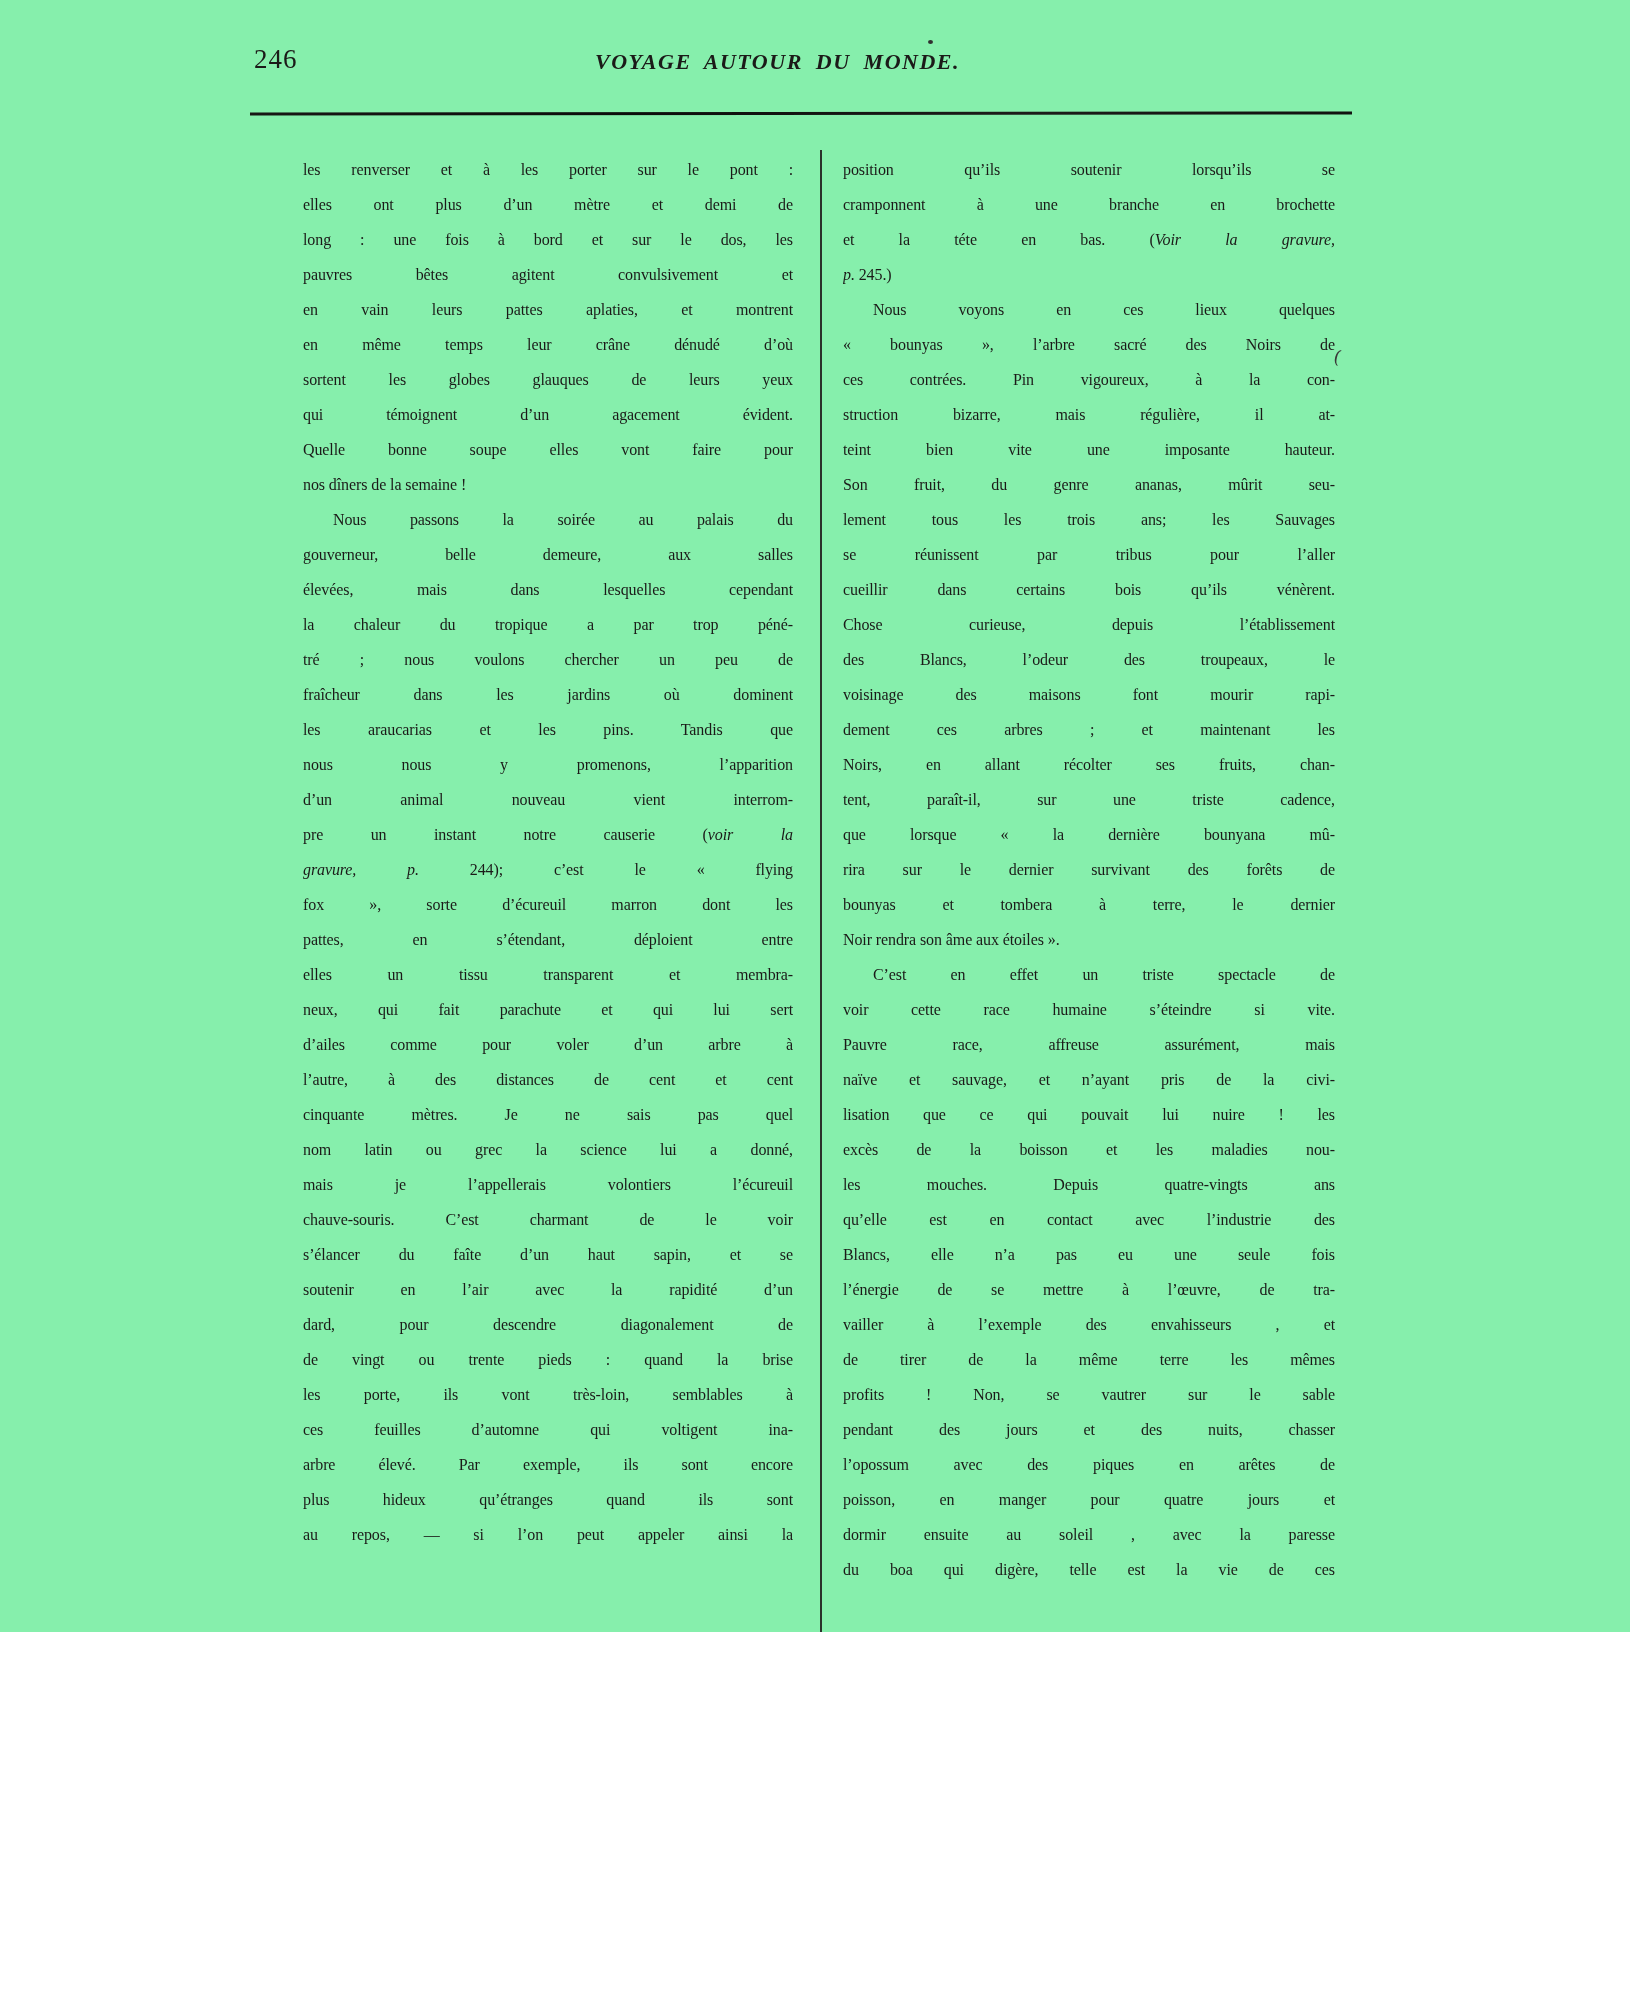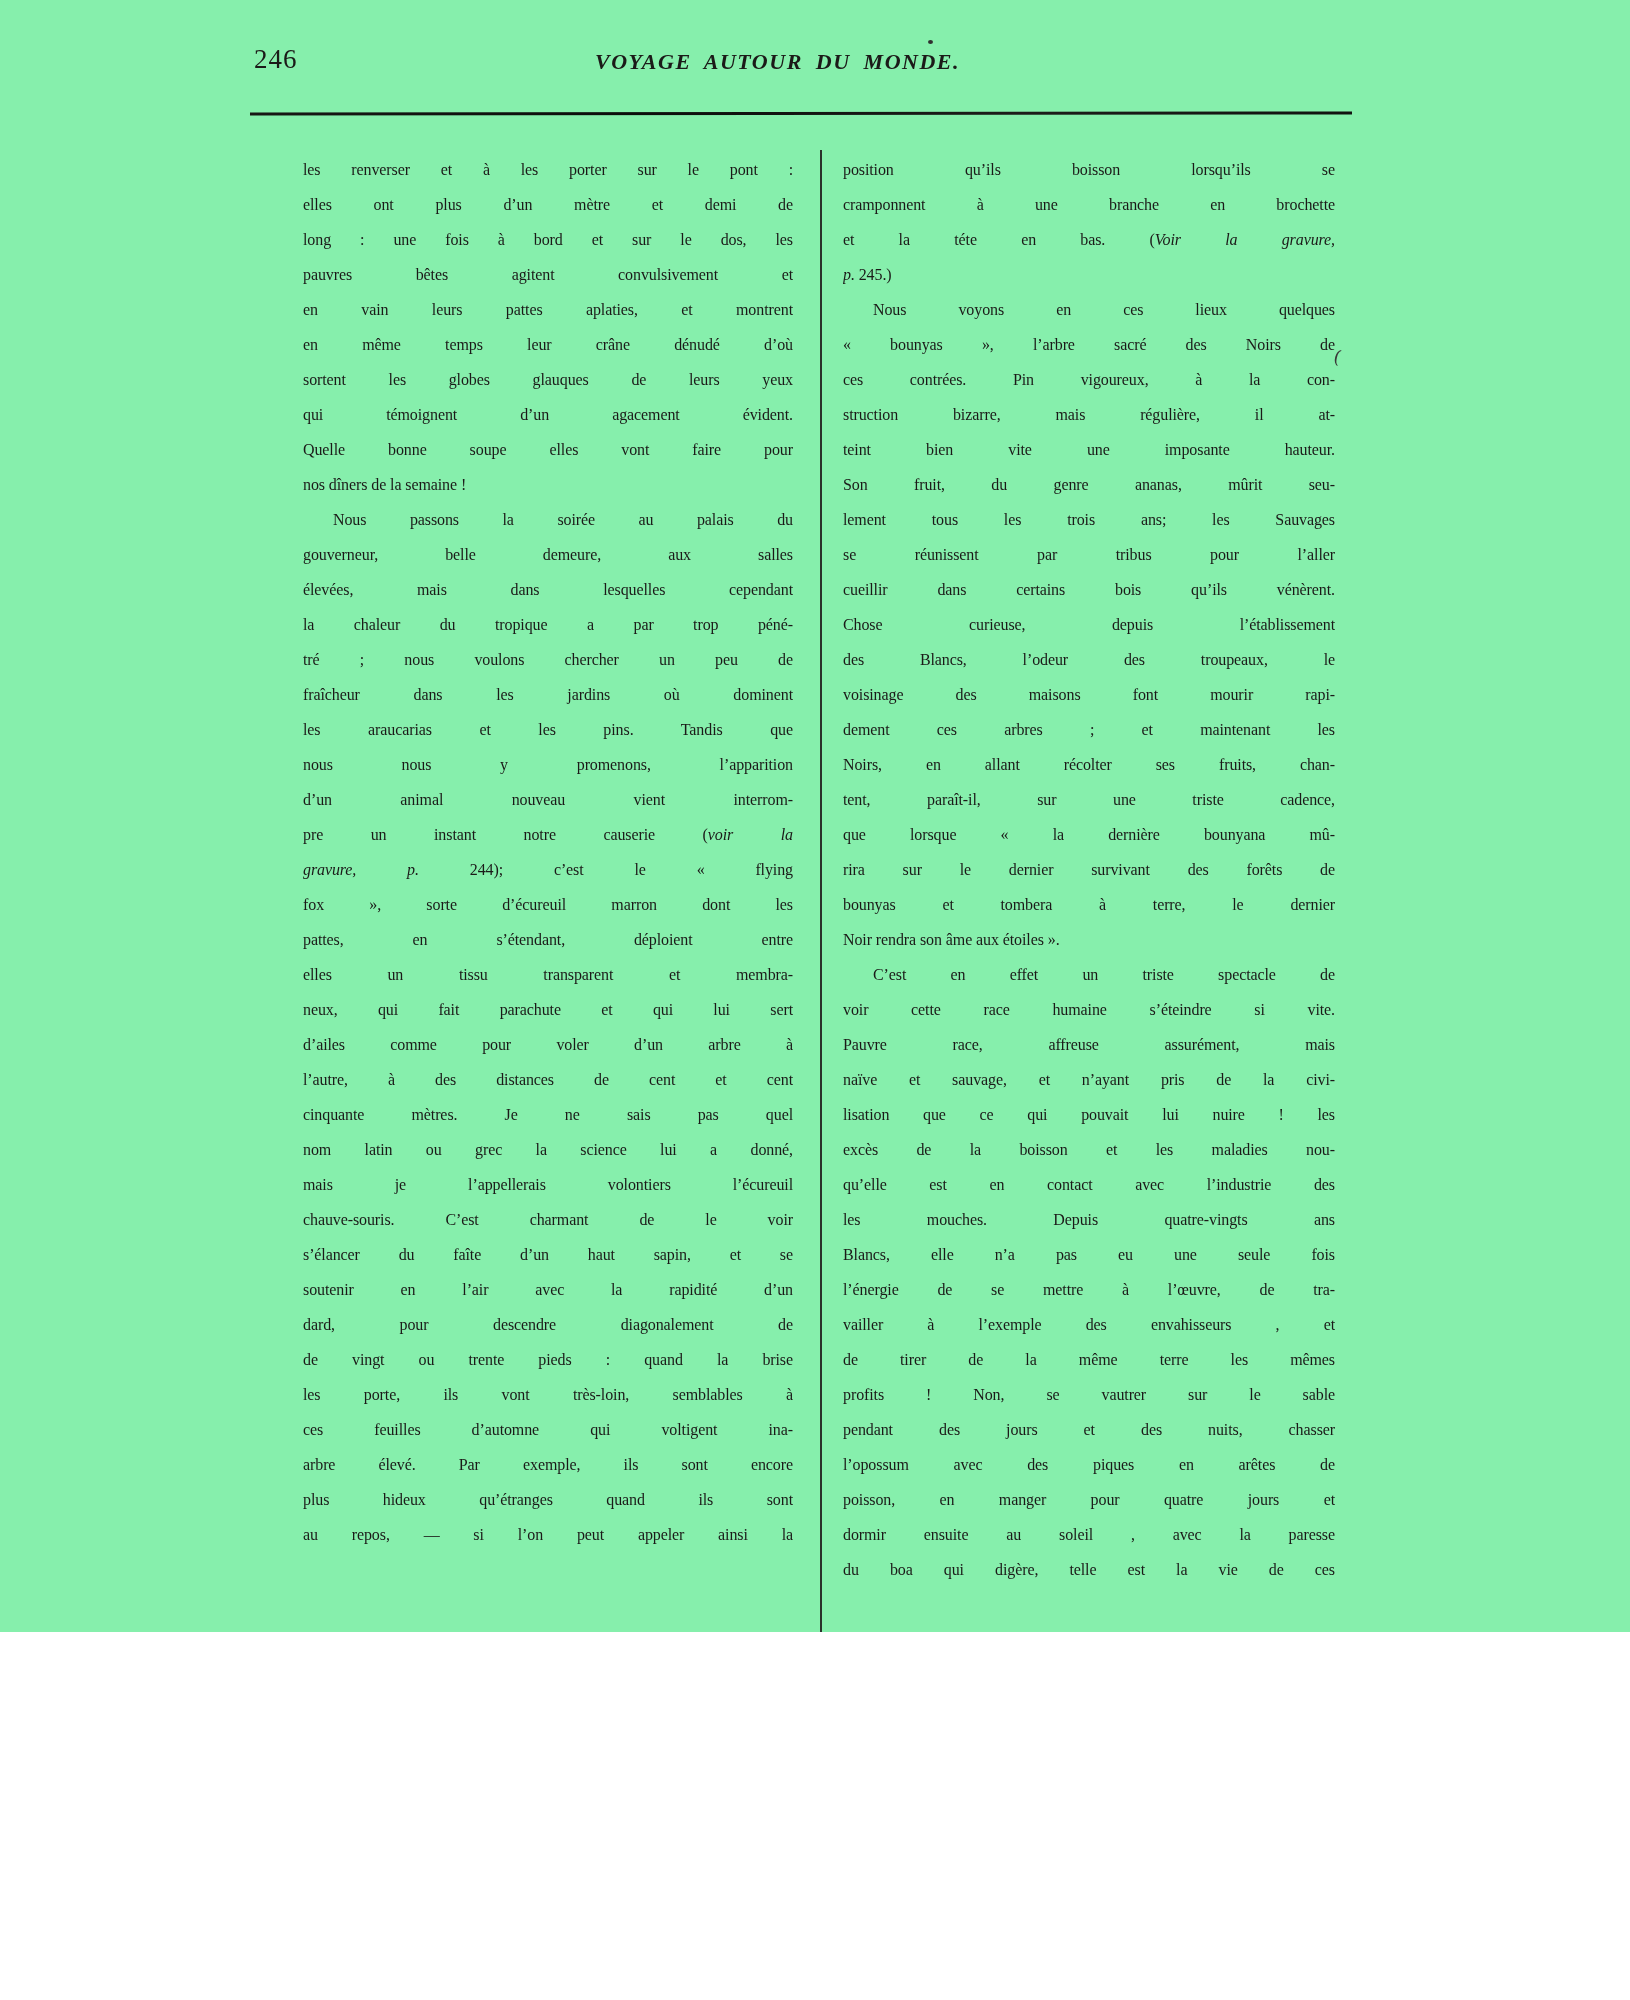--- a/index.html
+++ b/index.html
@@ -91,21 +91,21 @@
       <div class="tline"><span>dard, pour descendre diagonalement de</span></div>
       <div class="tline"><span>de vingt ou trente pieds : quand la brise</span></div>
       <div class="tline"><span>les porte, ils vont très-loin, semblables à</span></div>
       <div class="tline"><span>ces feuilles d’automne qui voltigent ina-</span></div>
       <div class="tline"><span>arbre élevé. Par exemple, ils sont encore</span></div>
       <div class="tline"><span>plus hideux qu’étranges quand ils sont</span></div>
       <div class="tline"><span>au repos, — si l’on peut appeler ainsi la</span></div>
     </div>
 
   <div class="col col-right" id="col-right">
-      <div class="tline"><span>position qu’ils boisson lorsqu’ils se</span></div>
+      <div class="tline"><span>position qu’ils soutenir lorsqu’ils se</span></div>
       <div class="tline"><span>cramponnent à une branche en brochette</span></div>
       <div class="tline"><span>et la téte en bas. (</span><span class="it">Voir la gravure,</span></div>
       <div class="tline pend"><span class="it">p.</span><span> 245.)</span></div>
       <div class="tline indent"><span>Nous voyons en ces lieux quelques</span></div>
       <div class="tline"><span>« bounyas », l’arbre sacré des Noirs de</span></div>
       <div class="tline"><span>ces contrées. Pin vigoureux, à la con-</span></div>
       <div class="tline"><span>struction bizarre, mais régulière, il at-</span></div>
       <div class="tline"><span>teint bien vite une imposante hauteur.</span></div>
       <div class="tline"><span>Son fruit, du genre ananas, mûrit seu-</span></div>
       <div class="tline"><span>lement tous les trois ans; les Sauvages</span></div>
@@ -120,22 +120,22 @@
       <div class="tline"><span>que lorsque « la dernière bounyana mû-</span></div>
       <div class="tline"><span>rira sur le dernier survivant des forêts de</span></div>
       <div class="tline"><span>bounyas et tombera à terre, le dernier</span></div>
       <div class="tline pend"><span>Noir rendra son âme aux étoiles ».</span></div>
       <div class="tline indent"><span>C’est en effet un triste spectacle de</span></div>
       <div class="tline"><span>voir cette race humaine s’éteindre si vite.</span></div>
       <div class="tline"><span>Pauvre race, affreuse assurément, mais</span></div>
       <div class="tline"><span>naïve et sauvage, et n’ayant pris de la civi-</span></div>
       <div class="tline"><span>lisation que ce qui pouvait lui nuire ! les</span></div>
       <div class="tline"><span>excès de la boisson et les maladies nou-</span></div>
+      <div class="tline"><span>les mouches. Depuis quatre-vingts ans</span></div>
       <div class="tline"><span>qu’elle est en contact avec l’industrie des</span></div>
-      <div class="tline"><span>les mouches. Depuis quatre-vingts ans</span></div>
       <div class="tline"><span>Blancs, elle n’a pas eu une seule fois</span></div>
       <div class="tline"><span>l’énergie de se mettre à l’œuvre, de tra-</span></div>
       <div class="tline"><span>vailler à l’exemple des envahisseurs , et</span></div>
       <div class="tline"><span>de tirer de la même terre les mêmes</span></div>
       <div class="tline"><span>profits ! Non, se vautrer sur le sable</span></div>
       <div class="tline"><span>pendant des jours et des nuits, chasser</span></div>
       <div class="tline"><span>l’opossum avec des piques en arêtes de</span></div>
       <div class="tline"><span>poisson, en manger pour quatre jours et</span></div>
       <div class="tline"><span>dormir ensuite au soleil , avec la paresse</span></div>
       <div class="tline"><span>du boa qui digère, telle est la vie de ces</span></div>

